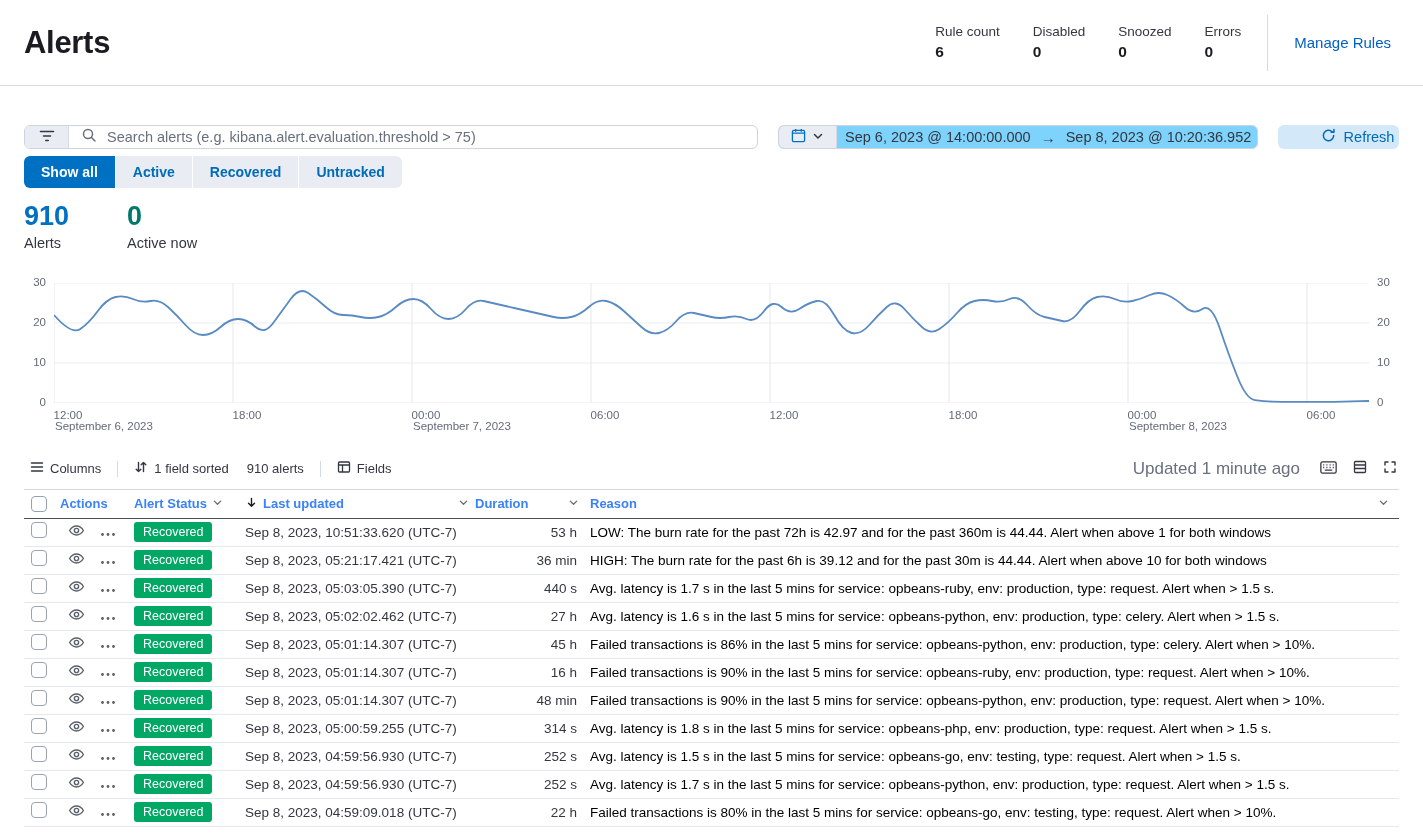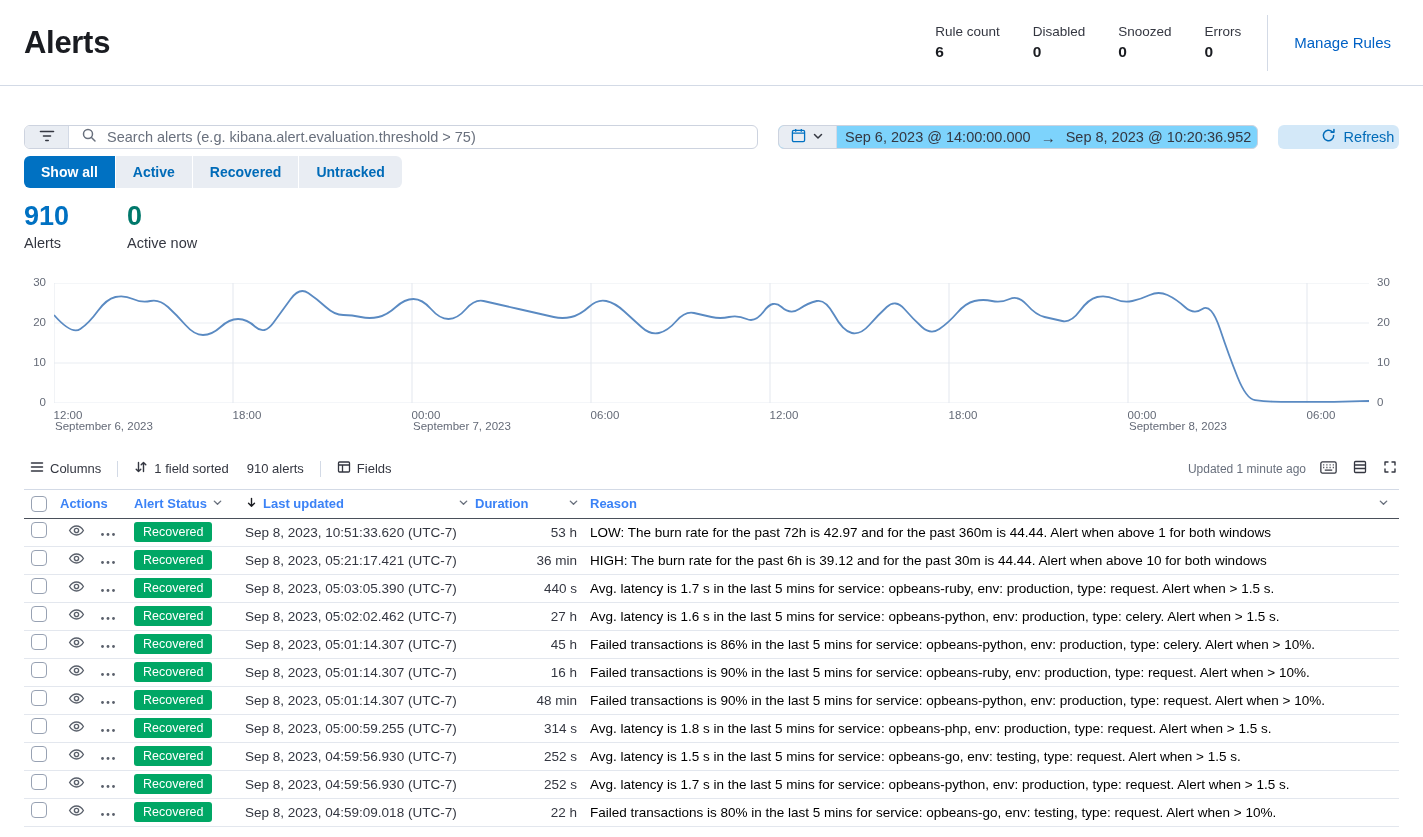--- a/index.html
+++ b/index.html
@@ -61,21 +61,21 @@
     transform:translateX(-50%); }
   .xdate { top:139px; transform:none; }
 
   
   .grid-toolbar { display:flex; align-items:center; gap:6px; margin:22px 24px 0; height:28px; }
   .tb-btn { display:flex; align-items:center; gap:6px; background:none; border:none; padding:4px 6px;
     font-size:13px; color:#343741; cursor:pointer; font-family:inherit; }
   .tb-count { font-size:13px; color:#343741; padding:0 6px; }
   .tb-div { width:1px; height:16px; background:#d3dae6; margin:0 4px; }
   .tb-right { margin-left:auto; display:flex; align-items:center; gap:12px; }
-  .updated { font-size:12px; color:#69707d; }
+  .updated { font-size:17px; color:#69707d; margin-right:6px; }
   .icon-only { background:none; border:none; padding:2px; cursor:pointer; display:flex; align-items:center; }
 
   
   .table { margin:6px 24px 0; }
   .thead, .trow { display:grid; grid-template-columns:36px 74px 111px 230px 106px 1fr; align-items:center; }
   .thead { height:30px; border-top:1px solid #d3dae6; border-bottom:1px solid #4a505a; }
   .th { display:flex; align-items:center; gap:5px; font-size:13px; font-weight:700; color:#3b82f6; }
   .th-duration { justify-content:space-between; padding-right:2px; }
   .th-reason .chev-end { margin-left:auto; margin-right:10px; }
   .trow { height:28px; border-bottom:1px solid #e3e7ee; }

